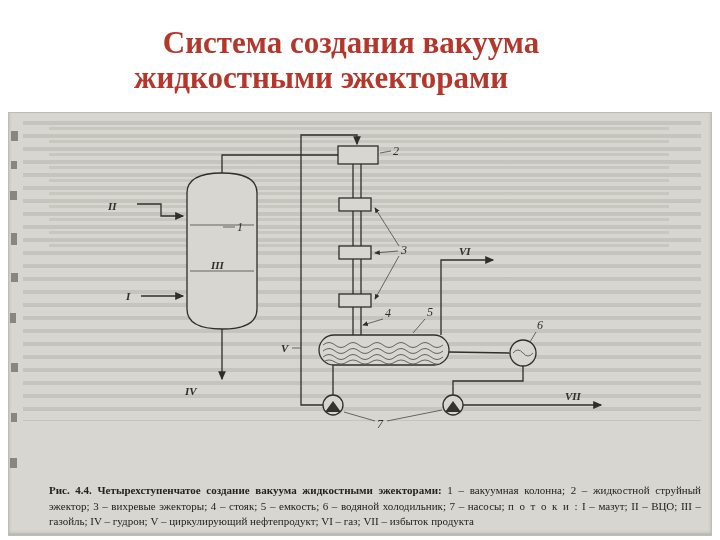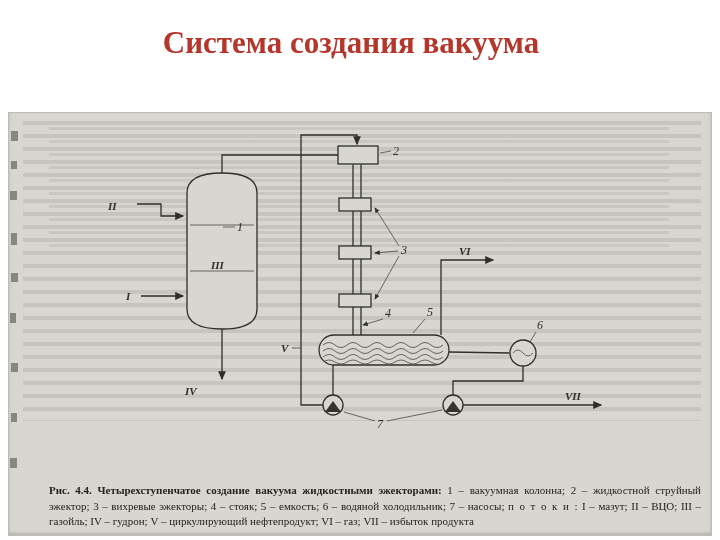--- a/index.html
+++ b/index.html
@@ -42,20 +42,21 @@
     font-size:11px;line-height:1.42;color:#23221e;text-align:justify;margin-top:48px;
   }
   .caption .b{font-weight:bold;}
   .caption .sp{letter-spacing:1px;}
 </style>
 </head>
 <body>
 
 <div class="title">
   <div class="l1">Система создания вакуума</div>
+  <div class="l2">жидкостными эжекторами</div>
 </div>
 
 <div class="scan">
   <div class="ghost"></div>
   <div class="ghost2"></div>
 
   <div class="mark" style="left:2px;top:18px;width:7px;height:10px"></div>
   <div class="mark" style="left:2px;top:48px;width:6px;height:8px"></div>
   <div class="mark" style="left:1px;top:78px;width:7px;height:9px"></div>
   <div class="mark" style="left:2px;top:120px;width:6px;height:12px"></div>

